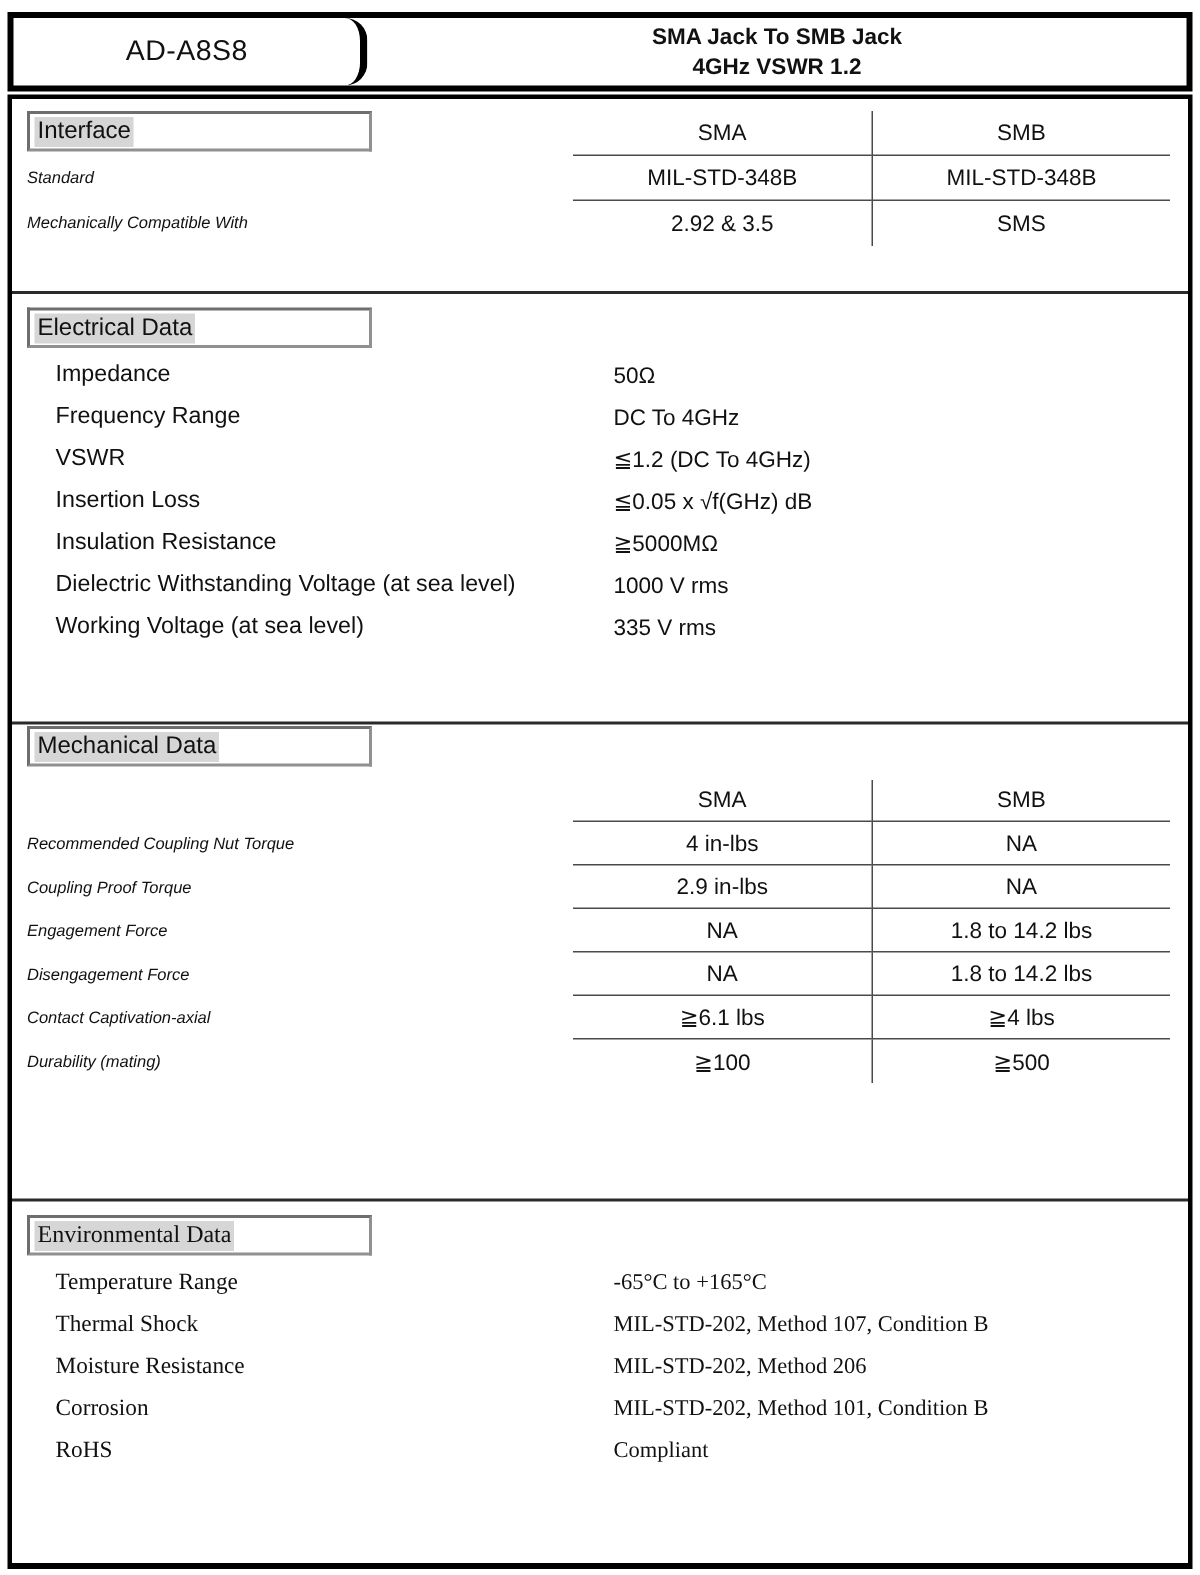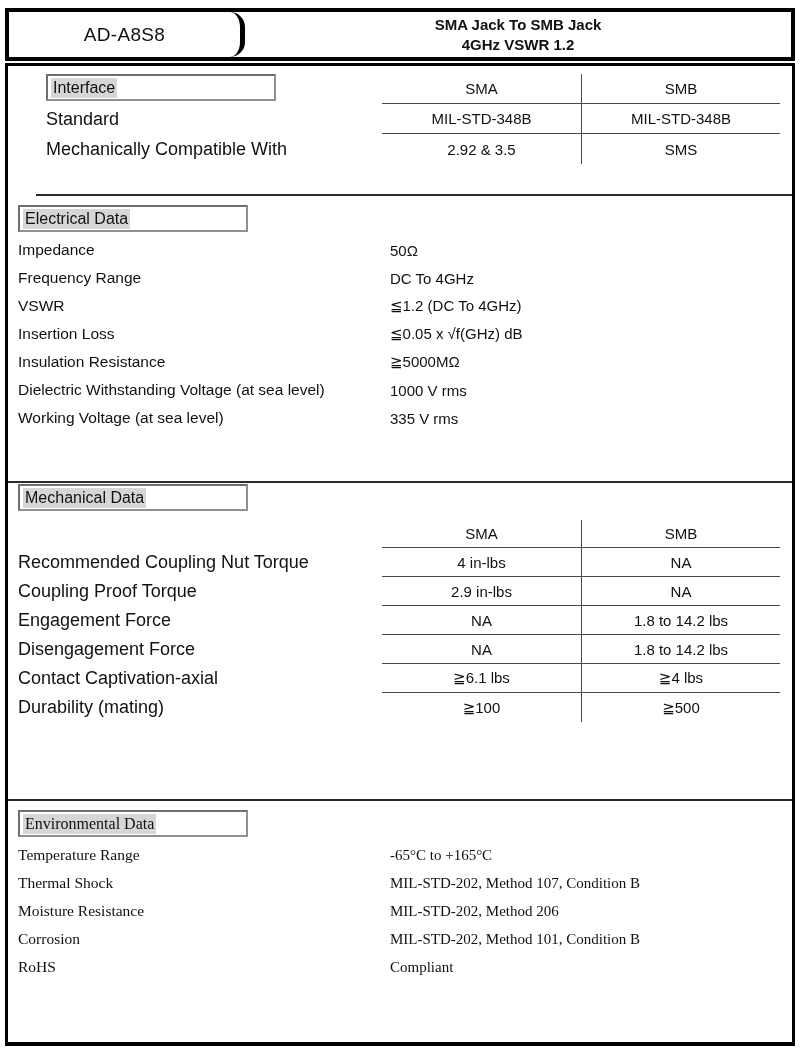--- a/index.html
+++ b/index.html
@@ -35,21 +35,21 @@
 
   
   .main {
     margin-top: 2px;
     border: 3px solid #000;
     border-bottom-width: 4px;
     height: 983px;
   }
   .section { border-bottom: 2px solid #2a2a2a; position: relative; }
   .section:last-child { border-bottom: none; }
-  .sec-interface    { height: 122px; margin-left: 28px; }
+  .sec-interface    { height: 122px; }
   .sec-electrical   { height: 287px; }
   .sec-mechanical   { height: 318px; }
   .sec-environmental{ height: 254px; font-family: Liberation Serif, serif; }
 
   
   .label-box {
     width: 230px; height: 27px;
     border: 2px solid #909090;
     border-top-color: #6e6e6e; border-left-color: #6e6e6e;
     background: #fff;
@@ -65,41 +65,42 @@
 
   
   .grid3 {
     display: grid;
     grid-template-columns: 1fr 199px 199px;
     margin-right: 12px;
   }
   .grid3 .lbl {
     padding-left: 10px;
     display: flex; align-items: center;
-    font-size: 18px;
+    font-size: 11px;
     white-space: nowrap;
+    font-style: italic;
   }
   .grid3 .cell {
     display: flex; align-items: center; justify-content: center;
     font-size: 15px;
     white-space: nowrap;
   }
   .grid3 .c3 { border-left: 1px solid #4a4a4a; }
   .grid3 .hline { border-bottom: 1px solid #4a4a4a; }
 
   .if-grid { margin-top: 8px; }
   .if-grid > div { height: 30px; }
   .if-grid .boxslot { display: flex; align-items: flex-start; padding-left: 10px; }
 
   .mech-grid { margin-top: 9px; }
   .mech-grid .hrow { height: 28px; }
   .mech-grid .drow { height: 29px; }
 
   
-  .kv { display: flex; height: 28px; align-items: center; }
+  .kv { display: flex; height: 28px; align-items: center; margin-left: 19px; }
   .kv .k {
     width: 382px; padding-left: 10px;
     font-size: 15.5px; white-space: nowrap;
   }
   .kv .v { flex: 1; font-size: 15px; white-space: nowrap; }
   .pad-top-9  { padding-top: 9px;  }
   .pad-top-11 { padding-top: 1px; }
   .ml-10 { margin-left: 10px; }
   .rows-gap { margin-top: 4px; }
 </style>

